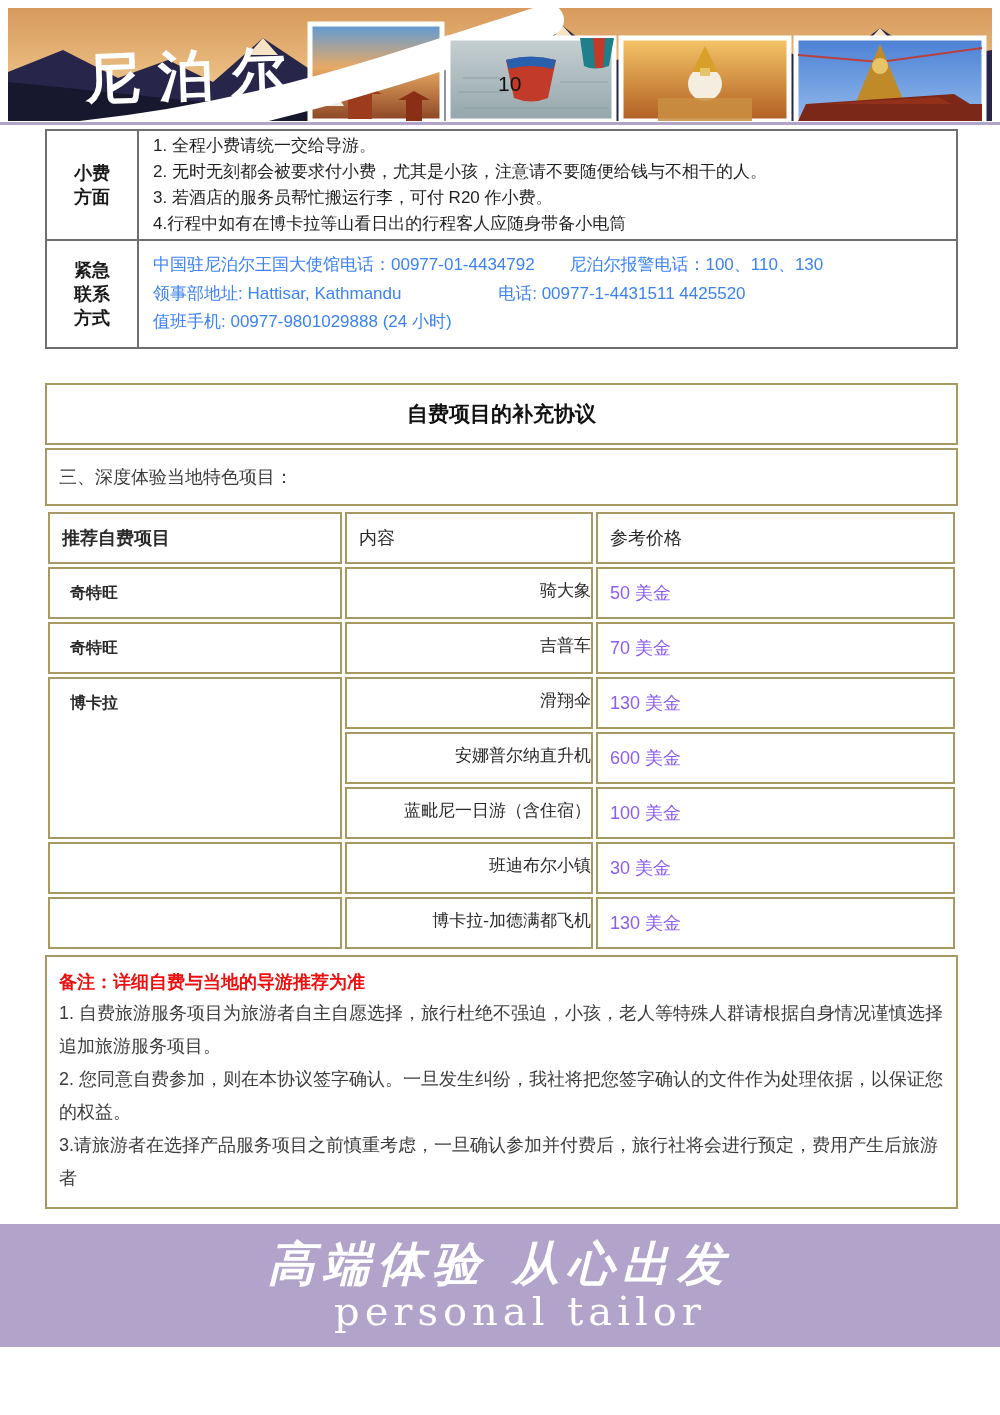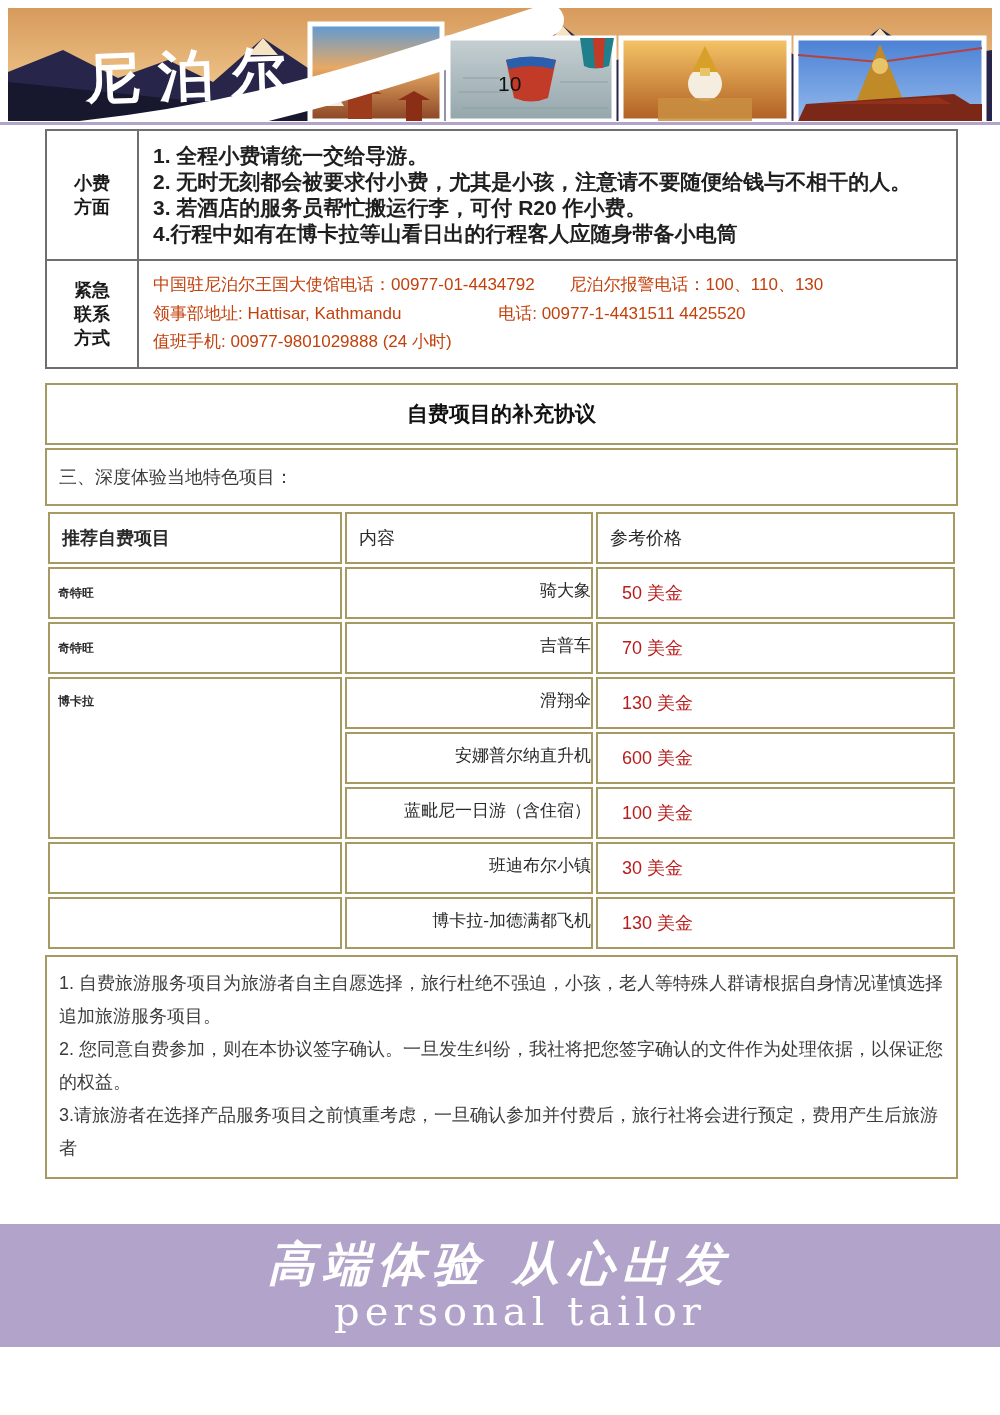--- a/index.html
+++ b/index.html
@@ -9,43 +9,43 @@
   }
   
   .header{position:absolute;left:8px;top:8px;width:984px;height:113px;}
   .header svg{display:block;}
   .header-divider{position:absolute;left:0;top:122px;width:1000px;height:3px;background:#b3a5c9;}
   
   .info-table{position:absolute;left:45px;top:129px;width:913px;border-collapse:collapse;}
   .info-table td{border:2px solid #6f6f6f;background:#fff;vertical-align:middle;}
   .info-label{width:88px;text-align:center;font-size:18px;color:#1a1a1a;}
   .label-stack{display:flex;flex-direction:column;justify-content:space-evenly;height:100%;font-weight:bold;}
-  .tips-cell{padding:12px 14px;font-size:21px;line-height:26px;color:#1f1f1f;font-weight:bold;}
-  .emg-cell{padding:10px 14px;font-size:17px;line-height:28.5px;color:#c2410c;}
+  .tips-cell{padding:2px 14px;font-size:17px;line-height:26px;color:#1f1f1f;}
+  .emg-cell{padding:10px 14px;font-size:17px;line-height:28.5px;color:#3b82f6;}
   .emg-gap1{margin-left:30px;}
   .emg-gap2{margin-left:92px;}
   .tips-row{height:104px;}
   .emg-row{height:106px;}
   
   .agreement{position:absolute;left:45px;top:383px;width:913px;display:flex;flex-direction:column;gap:3px;}
   .sec{border:2px solid #a69962;background:#fff;box-sizing:border-box;}
   .sec-title{height:62px;display:flex;align-items:center;justify-content:center;
              font-size:21px;font-weight:bold;color:#111;}
   .sec-intro{padding:9px 12px 12px 12px;font-size:18px;line-height:27px;color:#3c3c3c;}
   .sec-intro p{margin:0;}
   .sec-three{padding:15px 12px;font-size:18px;color:#3c3c3c;}
   
   .price-table{width:100%;border-spacing:3px;border-collapse:separate;}
   .price-table td{border:2px solid #a69962;background:#fff;box-sizing:border-box;}
   .pt-head td{height:52px;font-size:18px;color:#2a2a2a;padding:0 0 0 12px;vertical-align:middle;}
-  .pt-place{width:294px;font-size:12px;font-weight:600;color:#2a2a2a;padding-left:8px;vertical-align:middle;}
+  .pt-place{width:294px;font-size:16px;font-weight:600;color:#2a2a2a;padding-left:20px;vertical-align:middle;}
   .pt-place-top{vertical-align:top;padding-top:14px;}
   .pt-item{width:248px;font-family:"Liberation Serif","DejaVu Serif",serif;font-size:17px;
            color:#2a2a2a;padding:10px 0 0 12px;vertical-align:top;text-align:right;}
-  .pt-price{font-size:18px;color:#b91c1c;padding-left:24px;vertical-align:middle;}
+  .pt-price{font-size:18px;color:#8b5cf6;padding-left:12px;vertical-align:middle;}
   .pt-row{height:52px;}
   
   .sec-notes{padding:10px 12px 12px 12px;}
   .note-highlight{color:#ee1010;font-weight:bold;font-size:18px;line-height:30px;margin:0;}
   .note-item{font-size:18px;line-height:33px;color:#3c3c3c;margin:0;}
   
   .footer{position:absolute;left:0;top:1224px;width:1000px;height:123px;background:#b1a3c9;
           display:flex;flex-direction:column;align-items:center;justify-content:center;}
   .footer-cn{color:#fff;font-size:47px;font-weight:bold;font-style:italic;
              font-family:"DejaVu Serif","Liberation Serif",serif;letter-spacing:8px;line-height:1.1;}
@@ -223,20 +223,21 @@
     </tr>
     <tr class="pt-row">
       <td class="pt-place"></td>
       <td class="pt-item">博卡拉-加德满都飞机</td>
       <td class="pt-price">130 美金</td>
     </tr>
   </tbody>
     </table>
 
   <div class="sec sec-notes">
+    <p class="note-highlight">备注：详细自费与当地的导游推荐为准</p>
     <p class="note-item">1. 自费旅游服务项目为旅游者自主自愿选择，旅行杜绝不强迫，小孩，老人等特殊人群请根据自身情况谨慎选择追加旅游服务项目。</p>
     <p class="note-item">2. 您同意自费参加，则在本协议签字确认。一旦发生纠纷，我社将把您签字确认的文件作为处理依据，以保证您的权益。</p>
     <p class="note-item">3.请旅游者在选择产品服务项目之前慎重考虑，一旦确认参加并付费后，旅行社将会进行预定，费用产生后旅游者</p>
   </div>
 </div>
 
 <div class="footer">
   <div class="footer-cn">高端体验 从心出发</div>
   <div class="footer-en">personal tailor</div>
 </div>

